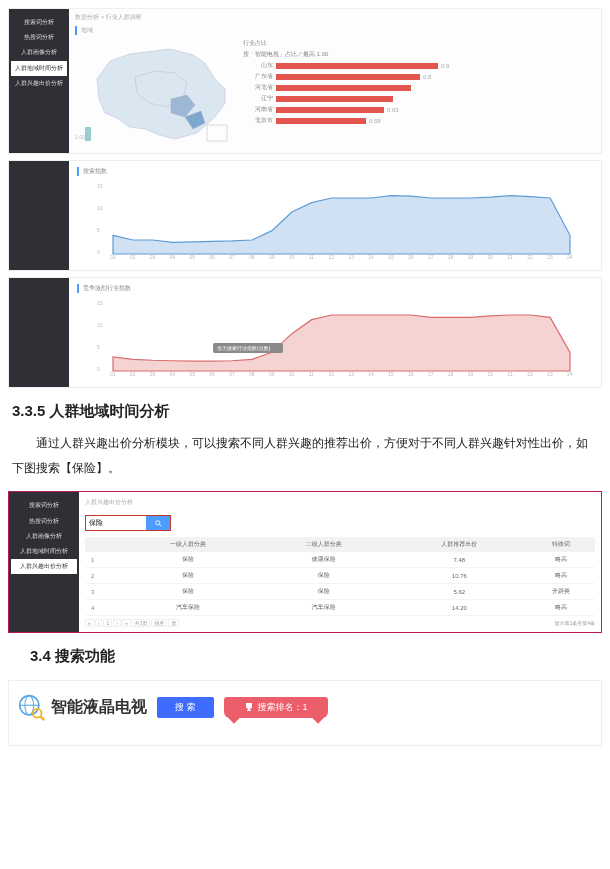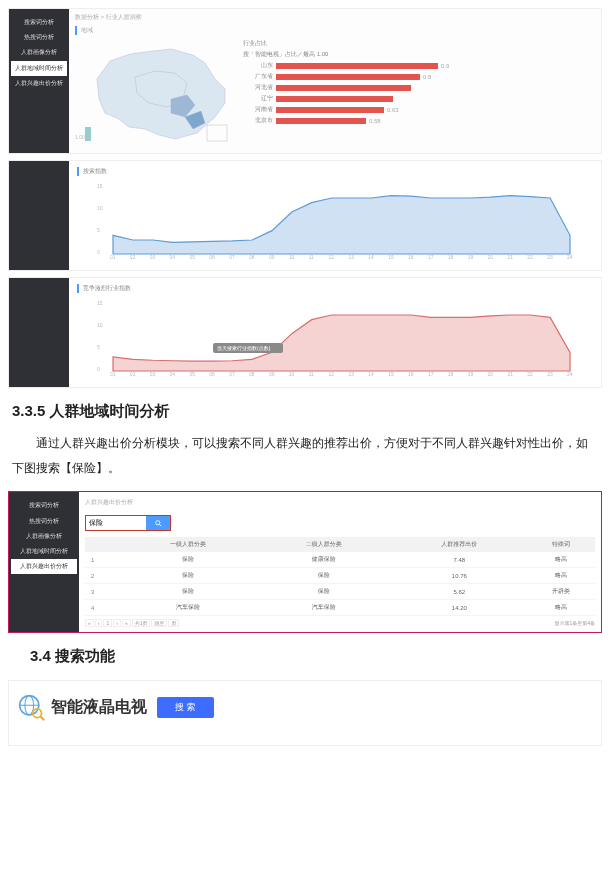--- a/index.html
+++ b/index.html
@@ -293,15 +293,23 @@
       <svg viewBox="0 0 32 32">
         <circle cx="14" cy="14" r="11" fill="none" stroke="#5aa6e6" stroke-width="2"></circle>
         <ellipse cx="14" cy="14" rx="5" ry="11" fill="none" stroke="#5aa6e6" stroke-width="1.2"></ellipse>
         <line x1="3" y1="14" x2="25" y2="14" stroke="#5aa6e6" stroke-width="1.2"></line>
         <circle cx="23" cy="23" r="5" fill="none" stroke="#f2b01e" stroke-width="2"></circle>
         <line x1="27" y1="27" x2="31" y2="31" stroke="#f2b01e" stroke-width="2.5"></line>
       </svg>
       <span class="logo-text">智能液晶电视</span>
     </div>
     <button class="search-btn">搜 索</button>
+    <div class="rank-pill">
+      <svg class="trophy" viewBox="0 0 10 10">
+        <path d="M2 1h6v3a3 3 0 0 1-6 0z" fill="#fff"></path>
+        <rect x="4" y="6" width="2" height="2" fill="#fff"></rect>
+        <rect x="3" y="8" width="4" height="1" fill="#fff"></rect>
+      </svg>
+      <span>搜索排名：1</span>
+    </div>
   </div>
 
 </div>
 
 </body></html>

